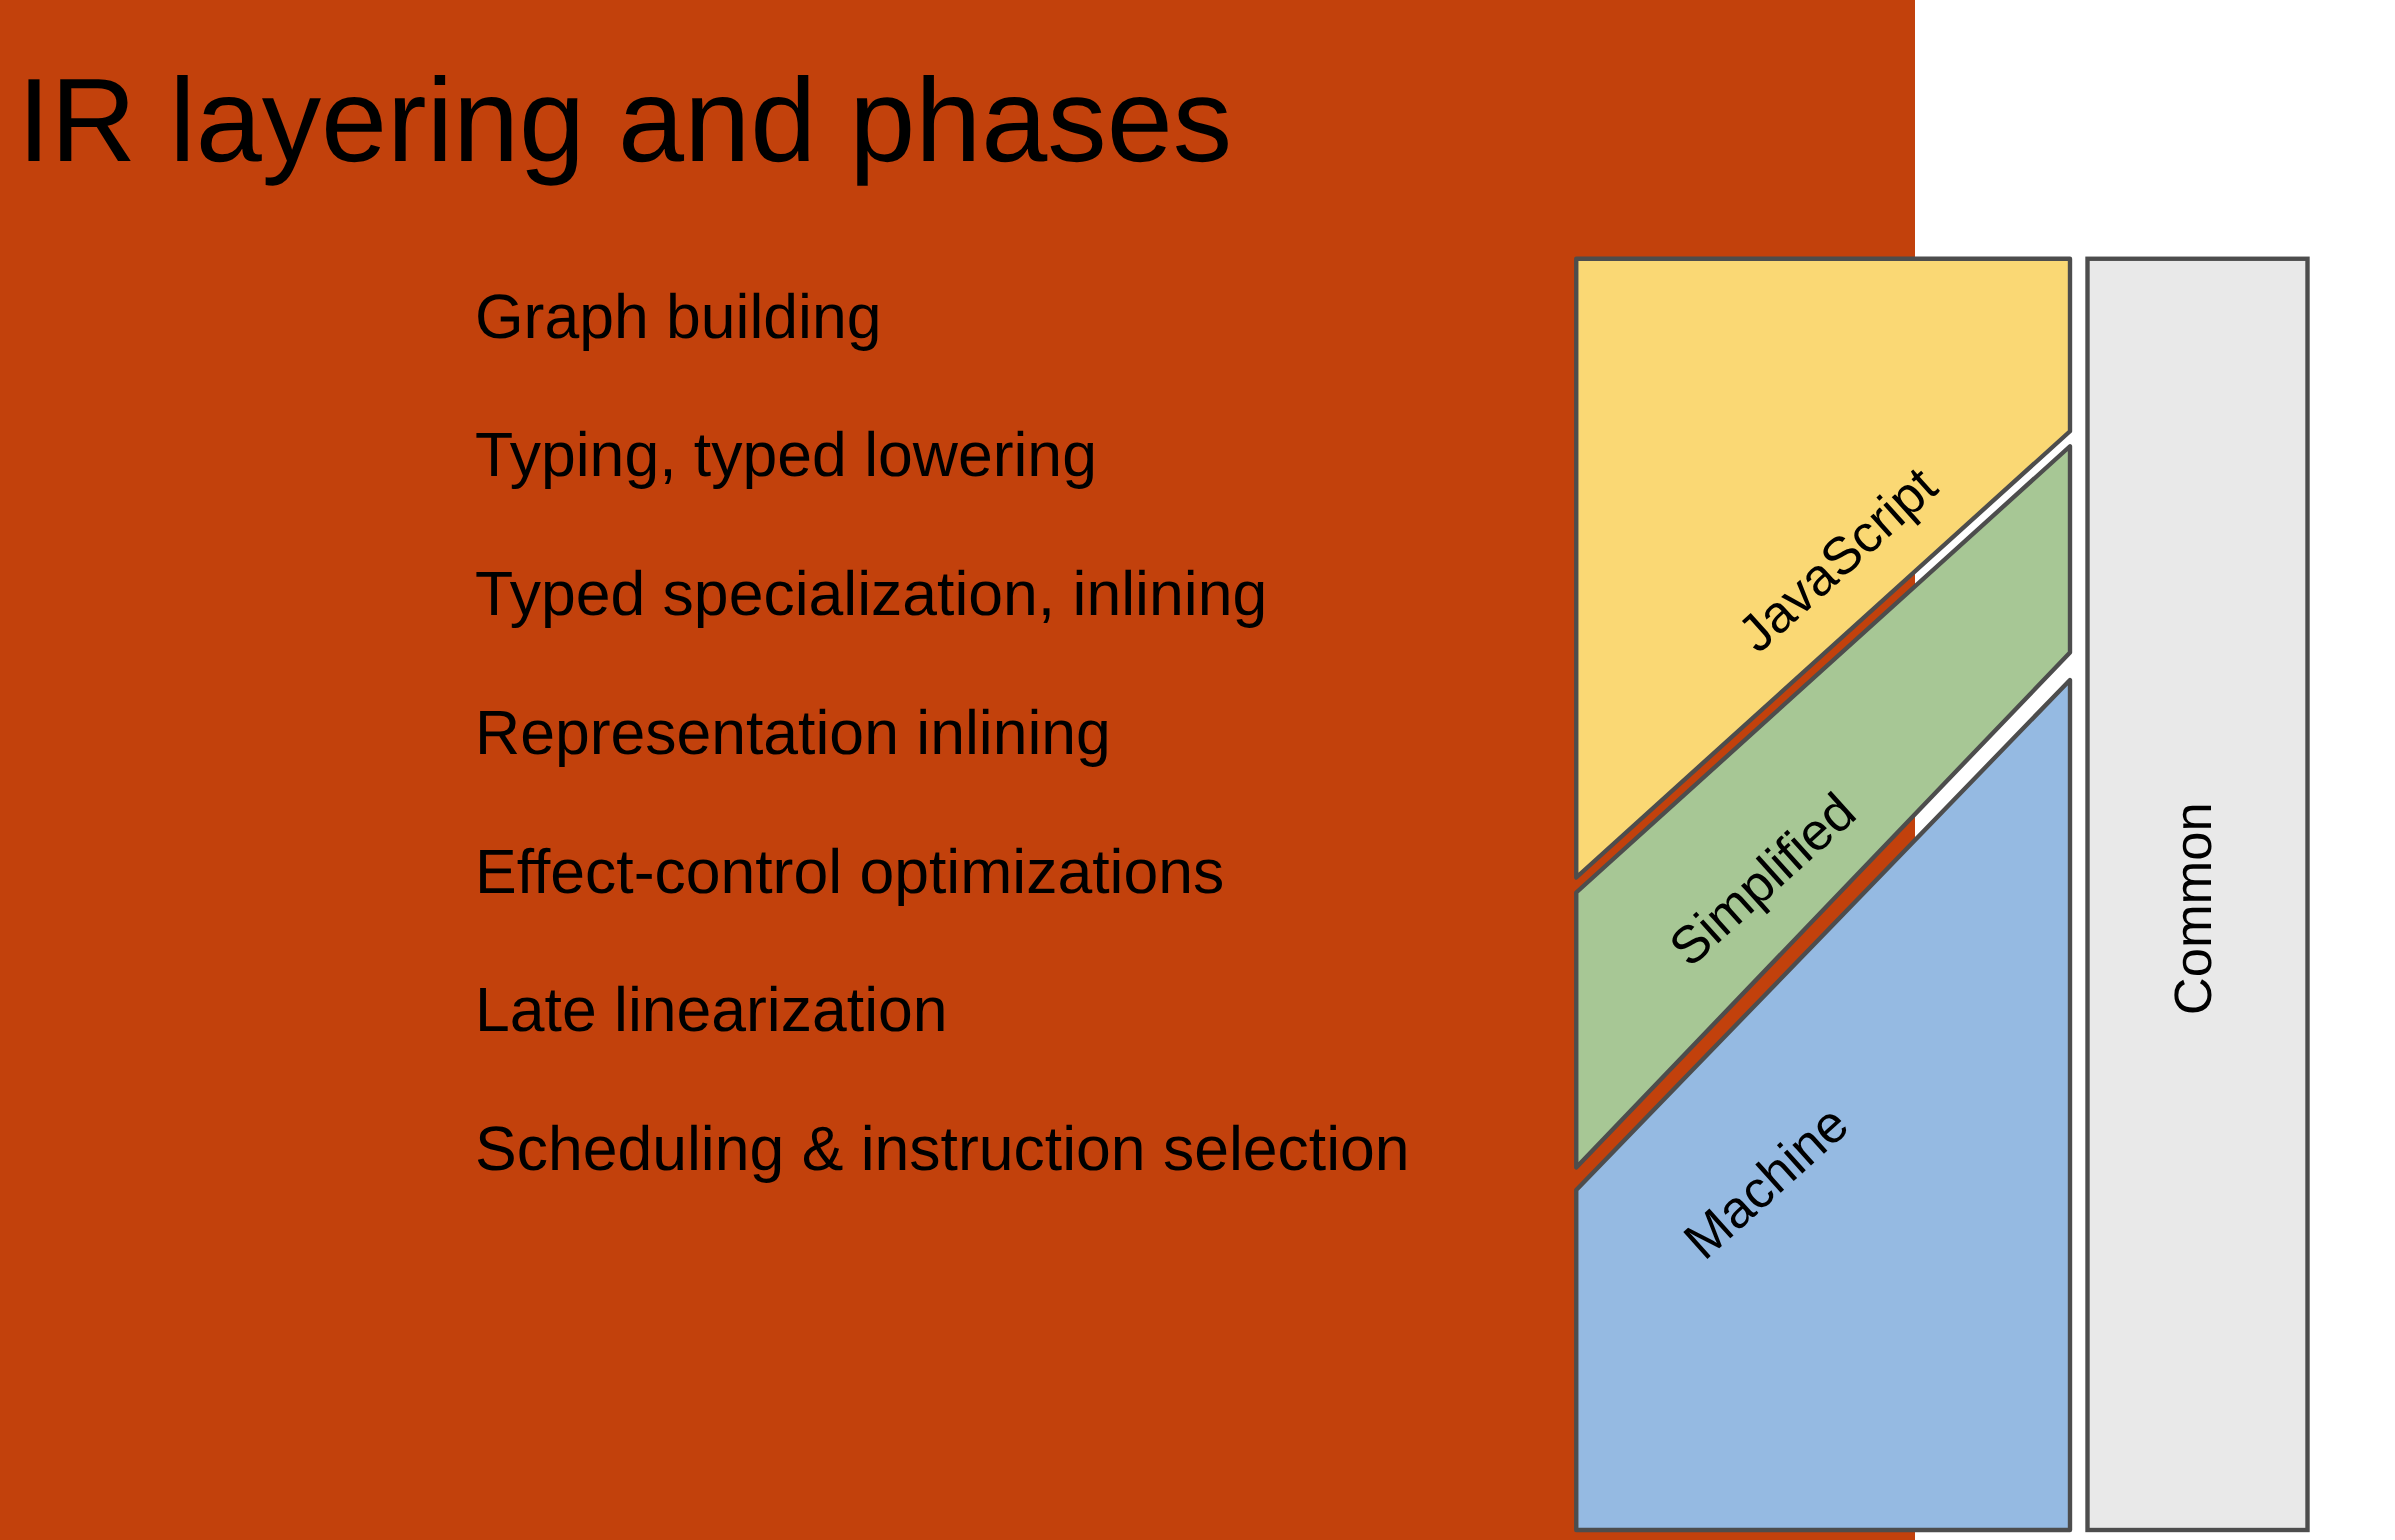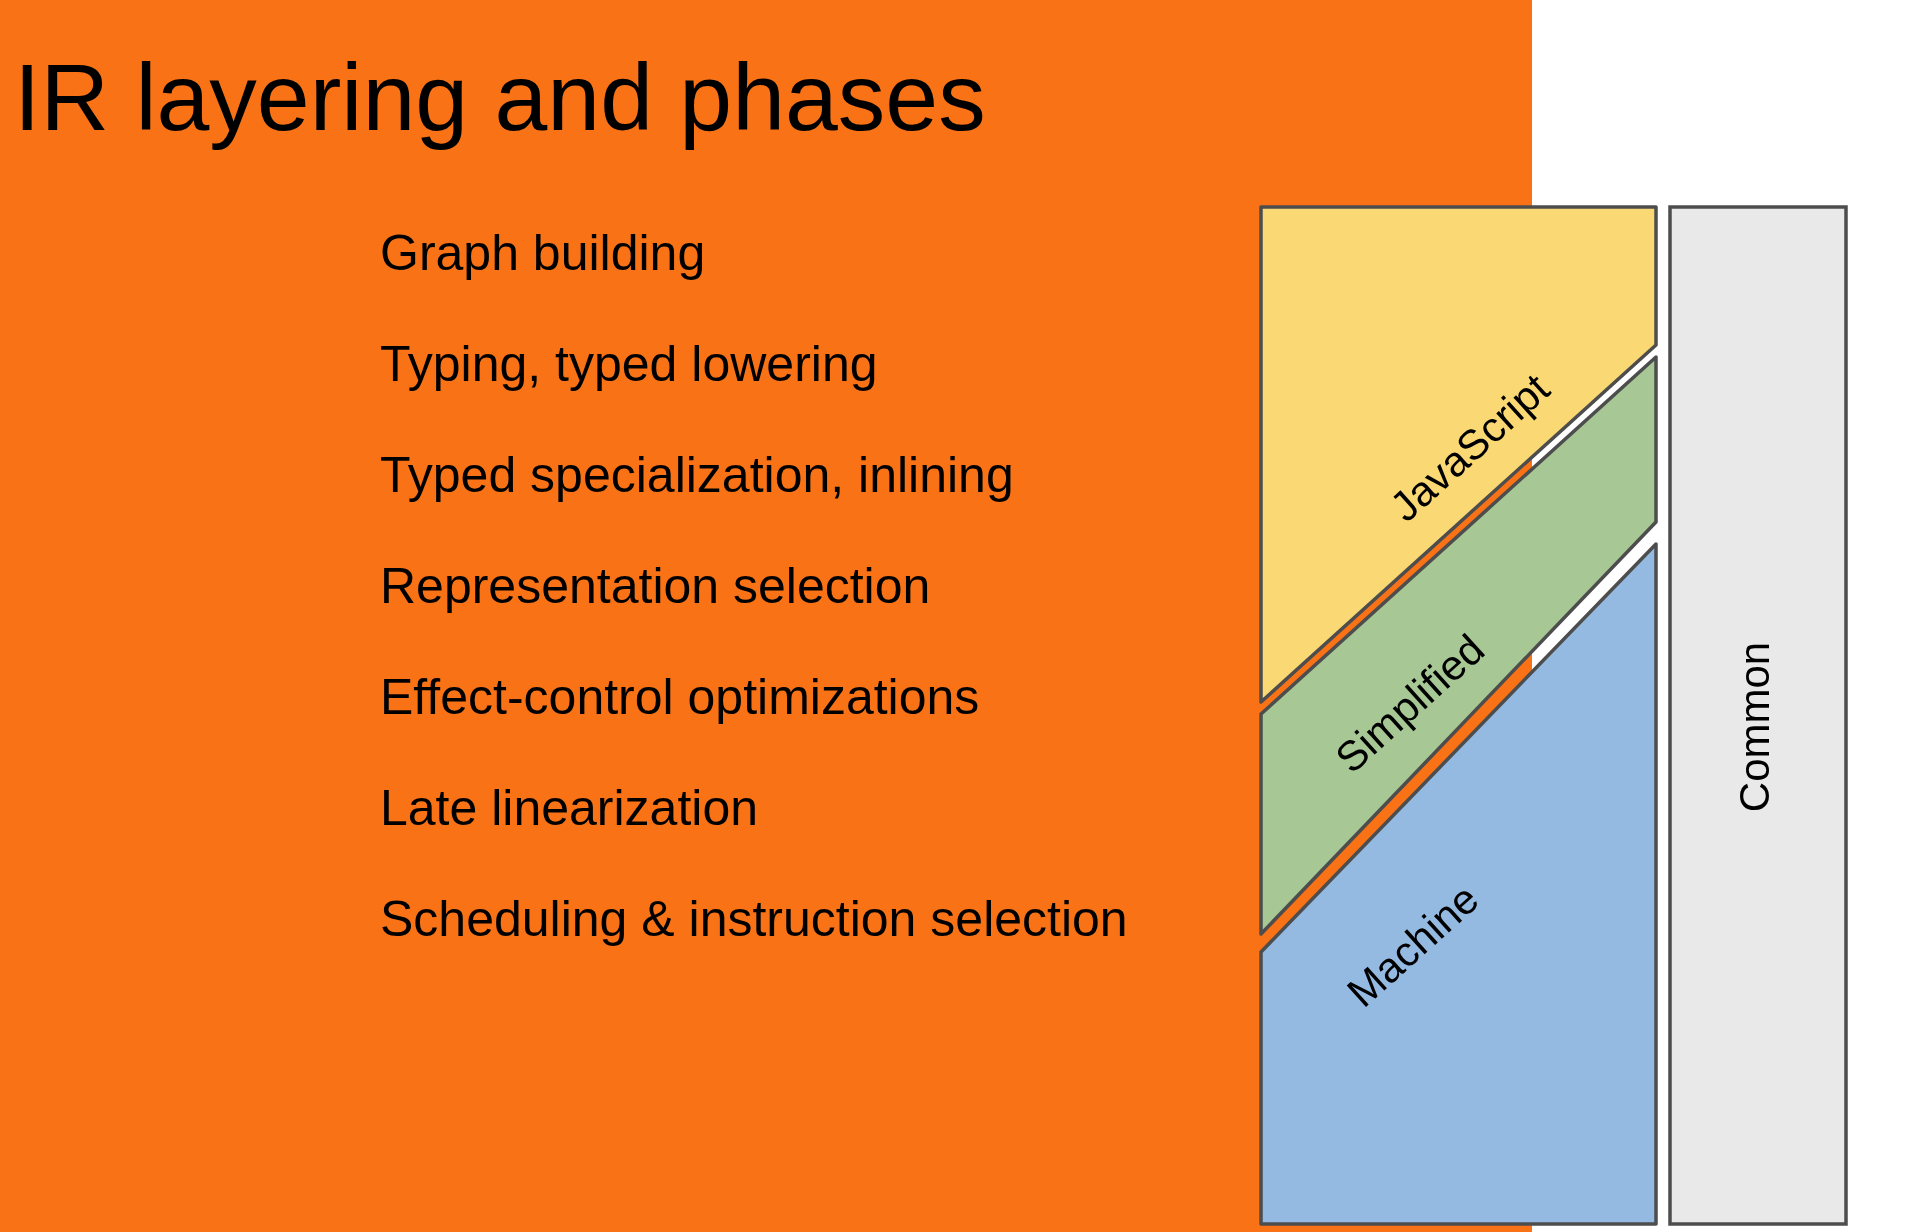--- a/index.html
+++ b/index.html
@@ -8,21 +8,21 @@
     background: #ffffff;
     width: 1916px;
     height: 1232px;
     overflow: hidden;
     font-family: "Liberation Sans", "DejaVu Sans", sans-serif;
   }
   .slide {
     position: relative;
     width: 1532px;
     height: 1232px;
-    background: #f97316;
+    background: #c2410c;
   }
   .slide-title {
     position: absolute;
     left: 14px;
     top: 50px;
     font-size: 95px;
     line-height: 95px;
     color: #000000;
     white-space: nowrap;
   }
@@ -54,21 +54,21 @@
 <body>
 
 <div class="slide">
 
   <div class="slide-title">IR layering and phases</div>
 
   <div class="phase-list">
     <div class="phase-item">Graph building</div>
     <div class="phase-item">Typing, typed lowering</div>
     <div class="phase-item">Typed specialization, inlining</div>
-    <div class="phase-item">Representation selection</div>
+    <div class="phase-item">Representation inlining</div>
     <div class="phase-item">Effect-control optimizations</div>
     <div class="phase-item">Late linearization</div>
     <div class="phase-item">Scheduling &amp; instruction selection</div>
   </div>
 
   <svg class="diagram" width="1916" height="1232" viewBox="0 0 1916 1232">
 
     <polygon points="1261,207 1656,207 1656,345 1261,702" stroke="#4D4D4D" stroke-width="3.5" stroke-linejoin="round" fill="#FAD874"></polygon>
 
     <polygon points="1261,714 1656,357 1656,522 1261,934" stroke="#4D4D4D" stroke-width="3.5" stroke-linejoin="round" fill="#A7C795"></polygon>

